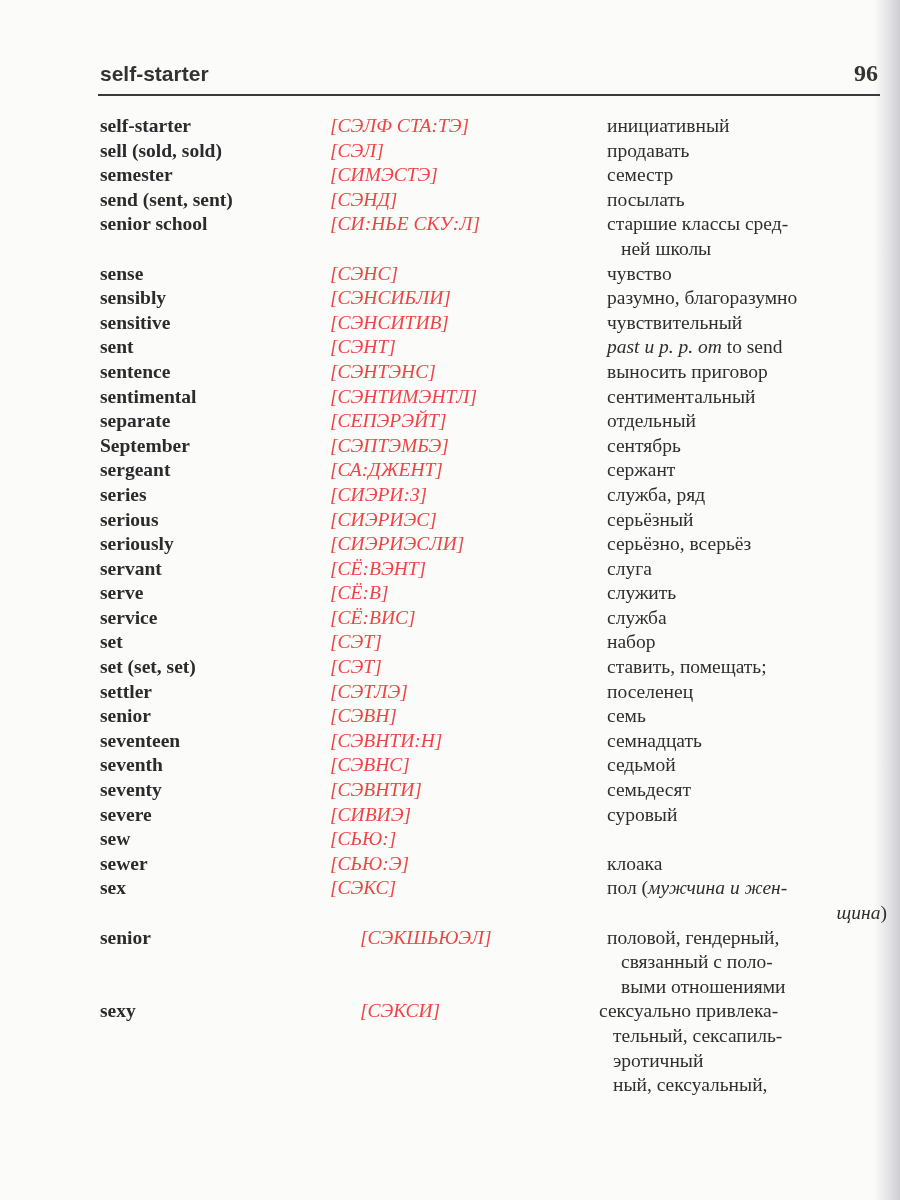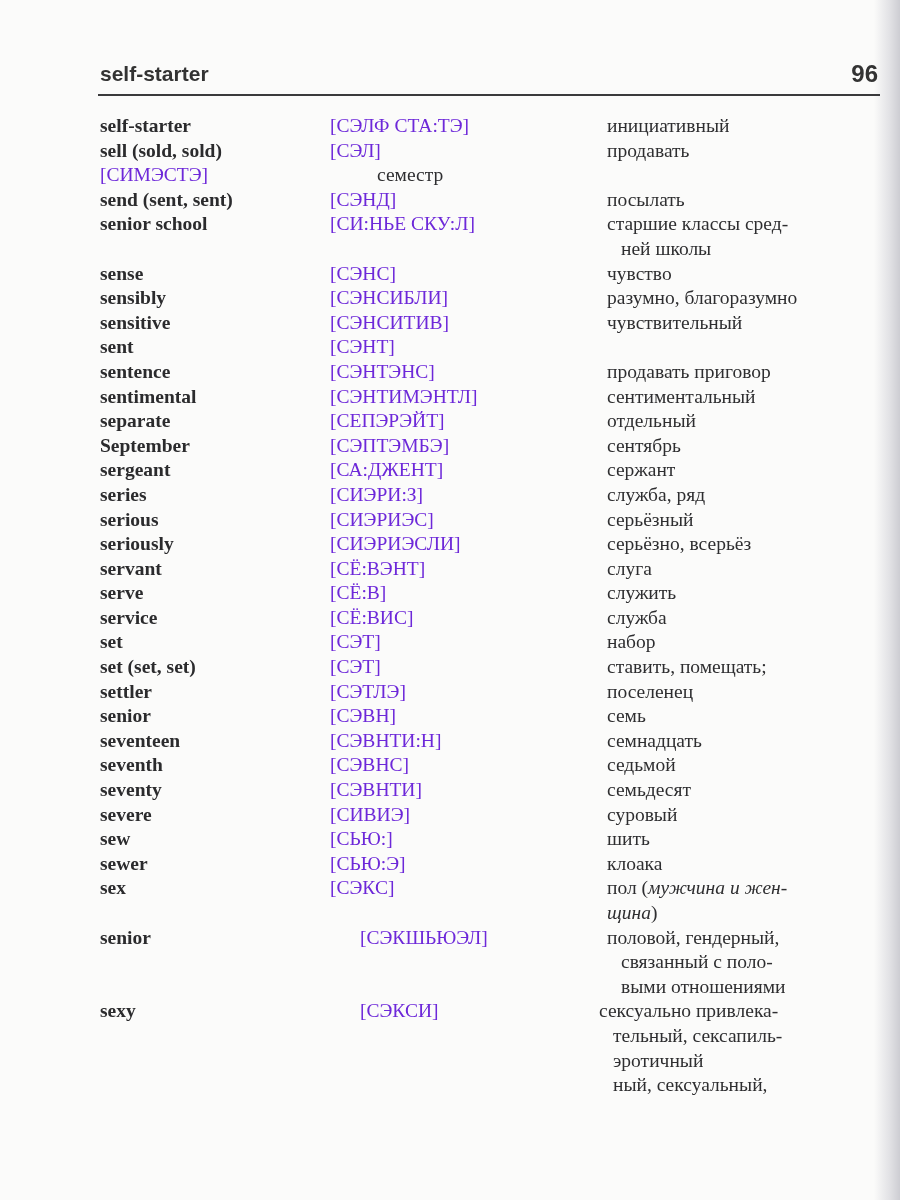--- a/index.html
+++ b/index.html
@@ -18,30 +18,30 @@
     position: absolute; left: 98px; top: 62px; width: 782px; height: 32px;
     border-bottom: 2px solid #3a3a3c;
   }
   .header .running-head {
     position: absolute; left: 2px; top: 0px;
     font-family: "Liberation Sans", sans-serif; font-weight: bold;
     font-size: 21px; color: #333;
   }
   .header .page-num {
     position: absolute; right: 2px; top: -2px;
-    font-family: Liberation Sans, sans-serif; font-weight: bold;
+    font-family: Liberation Serif, serif; font-weight: bold;
     font-size: 24px; color: #333;
   }
   .entries { position: absolute; left: 100px; top: 114px; width: 790px; }
   .entry { position: relative; display: flex; font-size: 19.5px; line-height: 24.6px; }
   .word { width: 230px; font-weight: bold; color: #2b2b2d; flex: none; }
-  .pron { width: 277px; color: #6d28d9; flex: none; }
+  .pron { width: 277px; color: #ef4444; flex: none; font-style: italic; }
   .trans { width: 280px; color: #2e2e30; flex: none; }
   .trans .line2 { display: block; padding-left: 14px; }
-  .trans .line2.c { padding-left: 0; text-align: left; }
+  .trans .line2.c { padding-left: 0; text-align: right; }
   .it { font-style: italic; }
   .entry.shift .pron { padding-left: 30px; width: 247px; }
   .entry.shift-trans .trans { margin-left: -8px; }
 </style>
 </head>
 <body>
 
 <div class="edge-shadow"></div>
 
 <div class="header">
@@ -57,20 +57,21 @@
     <span class="trans">инициативный</span>
   </div>
 
   <div class="entry">
     <span class="word">sell (sold, sold)</span>
     <span class="pron">[СЭЛ]</span>
     <span class="trans">продавать</span>
   </div>
 
   <div class="entry">
+    <span class="word">semester</span>
     <span class="pron">[СИМЭСТЭ]</span>
     <span class="trans">семестр</span>
   </div>
 
   <div class="entry">
     <span class="word">send (sent, sent)</span>
     <span class="pron">[СЭНД]</span>
     <span class="trans">посылать</span>
   </div>
 
@@ -97,26 +98,27 @@
 
   <div class="entry">
     <span class="word">sensitive</span>
     <span class="pron">[СЭНСИТИВ]</span>
     <span class="trans">чувствительный</span>
   </div>
 
   <div class="entry">
     <span class="word">sent</span>
     <span class="pron">[СЭНТ]</span>
+    <span class="trans"><span class="it">past и p. p. от</span><span> to send</span></span>
   </div>
 
   <div class="entry">
     <span class="word">sentence</span>
     <span class="pron">[СЭНТЭНС]</span>
-    <span class="trans">продавать приговор</span>
+    <span class="trans">выносить приговор</span>
   </div>
 
   <div class="entry">
     <span class="word">sentimental</span>
     <span class="pron">[СЭНТИМЭНТЛ]</span>
     <span class="trans">сентиментальный</span>
   </div>
 
   <div class="entry">
     <span class="word">separate</span>
@@ -218,21 +220,20 @@
 
   <div class="entry">
     <span class="word">severe</span>
     <span class="pron">[СИВИЭ]</span>
     <span class="trans">суровый</span>
   </div>
 
   <div class="entry">
     <span class="word">sew</span>
     <span class="pron">[СЬЮ:]</span>
-    <span class="trans">шить</span>
   </div>
 
   <div class="entry">
     <span class="word">sewer</span>
     <span class="pron">[СЬЮ:Э]</span>
     <span class="trans">клоака</span>
   </div>
 
   <div class="entry">
     <span class="word">sex</span>

